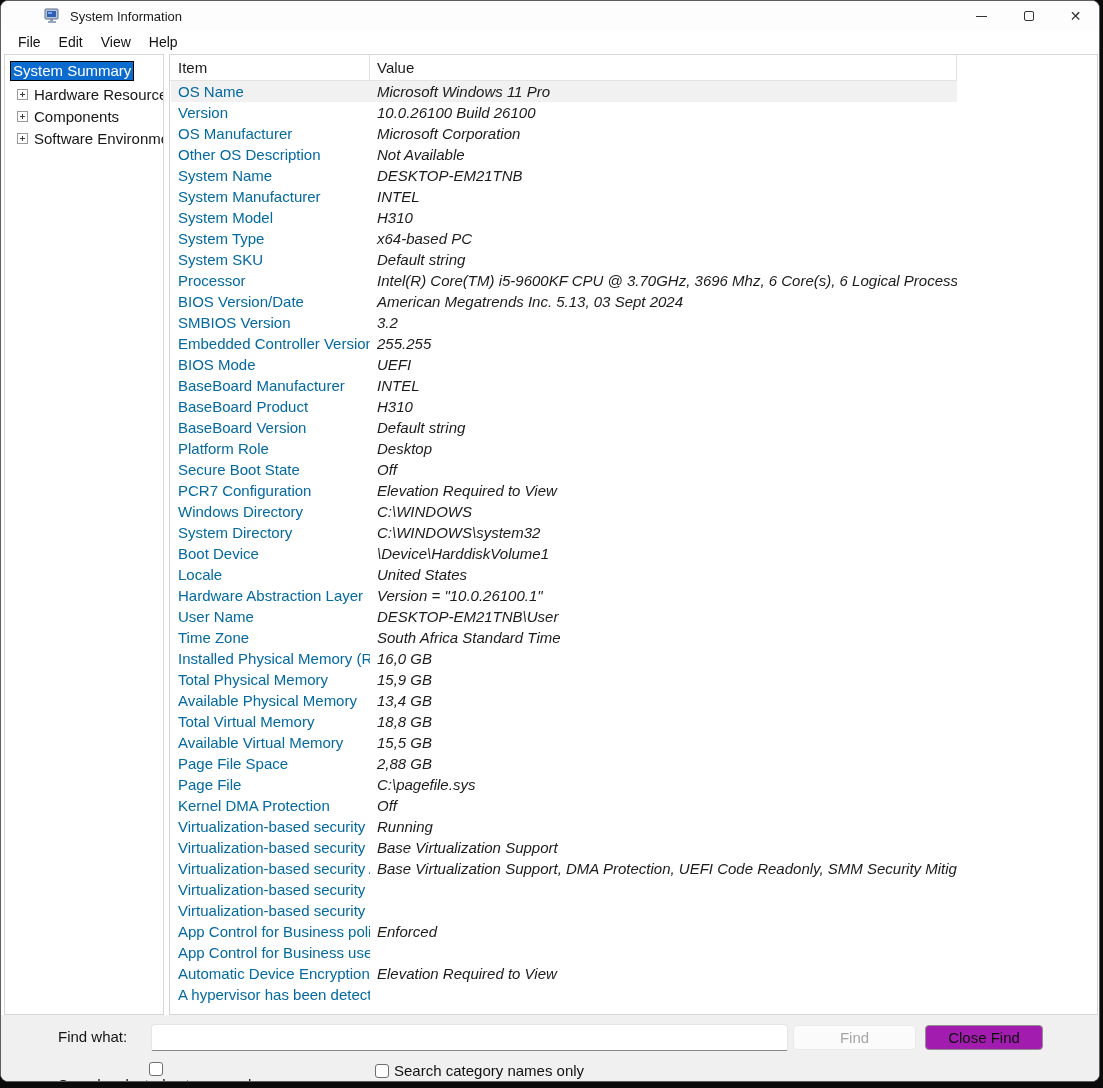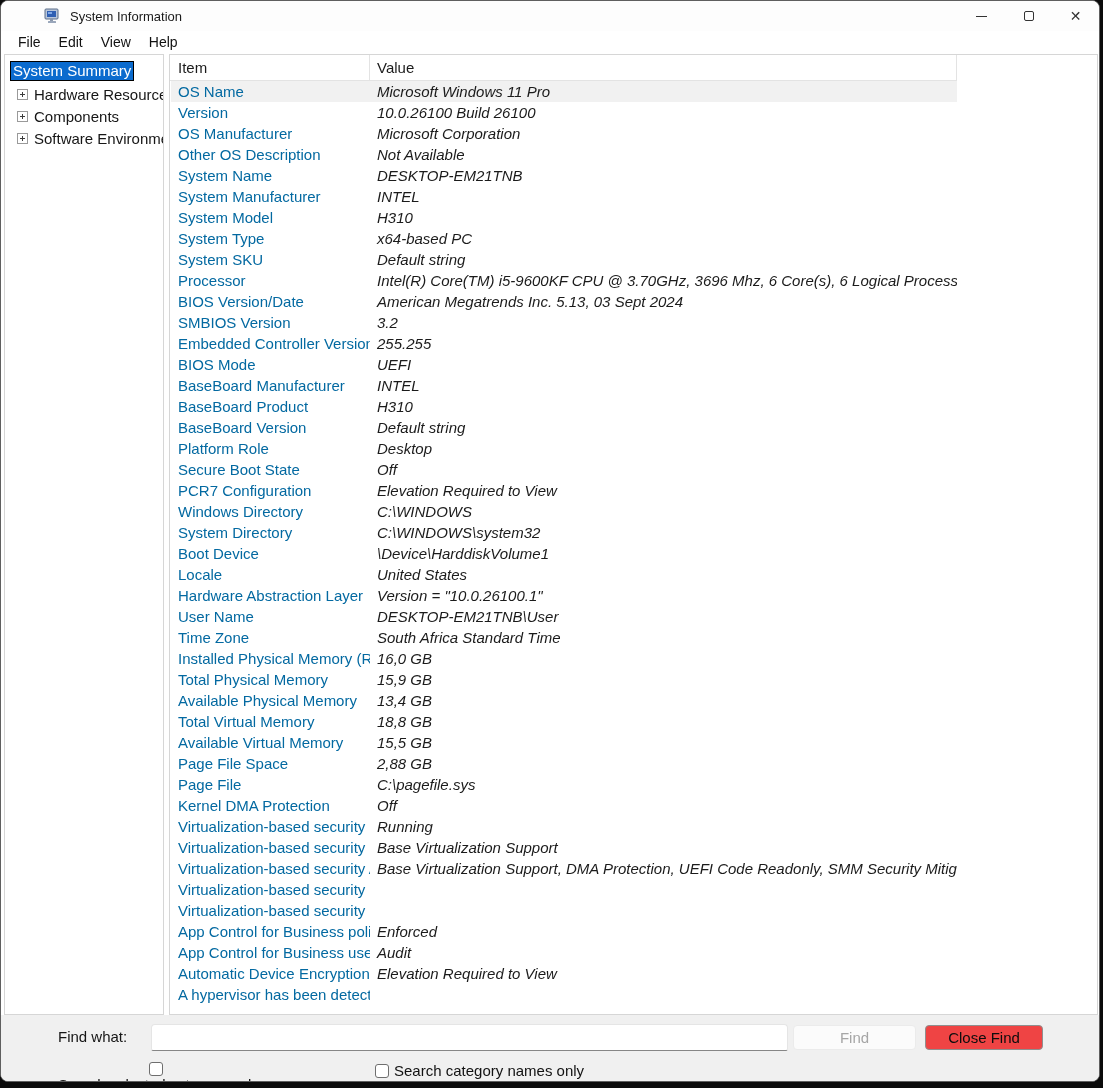--- a/index.html
+++ b/index.html
@@ -99,21 +99,21 @@
     background: #fff; border: 1px solid #e5e5e5; border-bottom: 1px solid #868686;
     border-radius: 4px 4px 2px 2px; font-size: 15px; padding: 0 8px;
     font-family: "Liberation Sans", sans-serif; outline: none;
   }
   .btn {
     position: absolute; top: 10px; height: 25px;
     display: flex; align-items: center; justify-content: center;
     font-size: 15px; border-radius: 4px;
   }
   .btn-find { left: 792px; width: 123px; background: #fbfbfb; border: 1px solid #ebebeb; color: #a6a6a6; }
-  .btn-close-find { left: 924px; width: 118px; background: #ef4444; border: 1px solid #8f8f8f; color: #0d0d0d; }
+  .btn-close-find { left: 924px; width: 118px; background: #a21caf; border: 1px solid #8f8f8f; color: #0d0d0d; }
   .checkbox-row { position: absolute; top: 47px; left: 0; right: 0; height: 22px; }
   .cb-group { position: absolute; display: flex; align-items: center; }
   .cb-group.first { left: 57px; flex-direction: column; }
   .cb-group.second { left: 374px; }
   .checkbox {
     width: 14px; height: 14px; background: #fff;
     border: 1px solid #6e6e6e; border-radius: 3px; margin-right: 5px; flex: 0 0 auto;
   }
   .cb-label { font-size: 15px; color: #121212; }
 </style>
@@ -334,21 +334,20 @@
         <div class="lv-row">
           <div class="cell-item">Virtualization-based security Se...</div>
           <div class="cell-value"></div>
         </div>
         <div class="lv-row">
           <div class="cell-item">App Control for Business policy</div>
           <div class="cell-value">Enforced</div>
         </div>
         <div class="lv-row">
           <div class="cell-item">App Control for Business user ...</div>
-          <div class="cell-value">Audit</div>
         </div>
         <div class="lv-row">
           <div class="cell-item">Automatic Device Encryption Su...</div>
           <div class="cell-value">Elevation Required to View</div>
         </div>
         <div class="lv-row">
           <div class="cell-item">A hypervisor has been detecte...</div>
           <div class="cell-value"></div>
         </div>
       </div>

